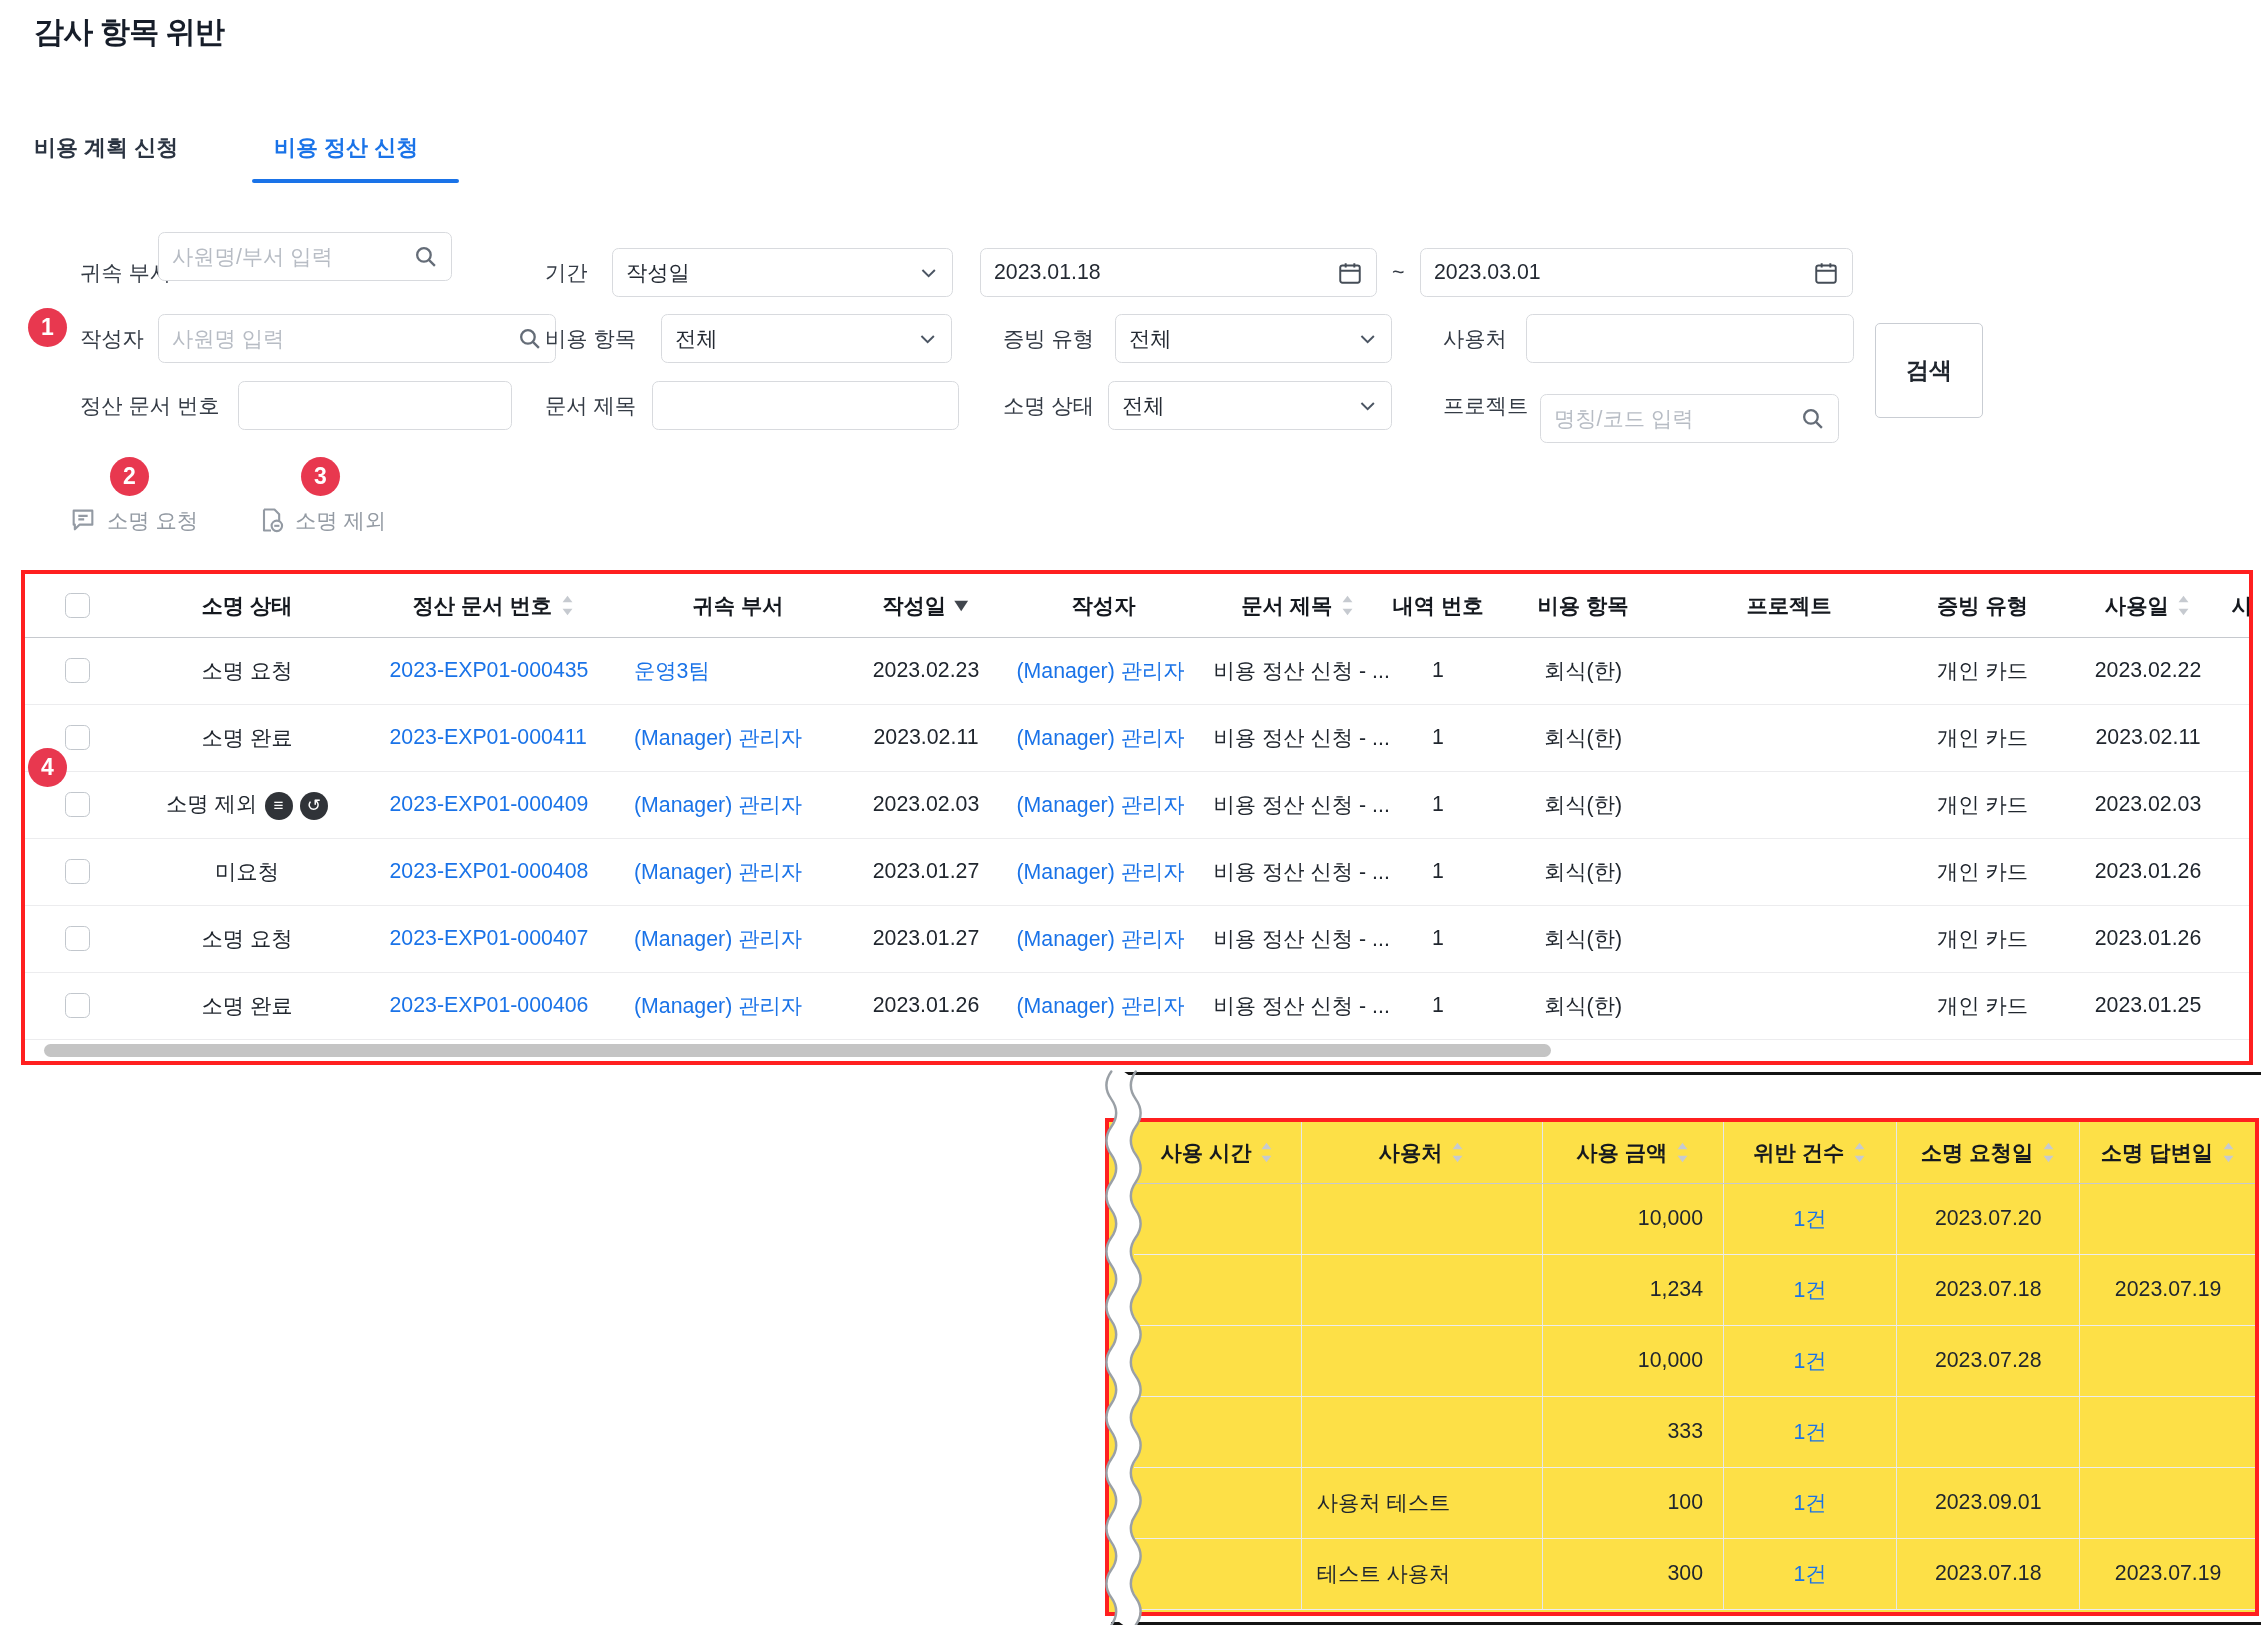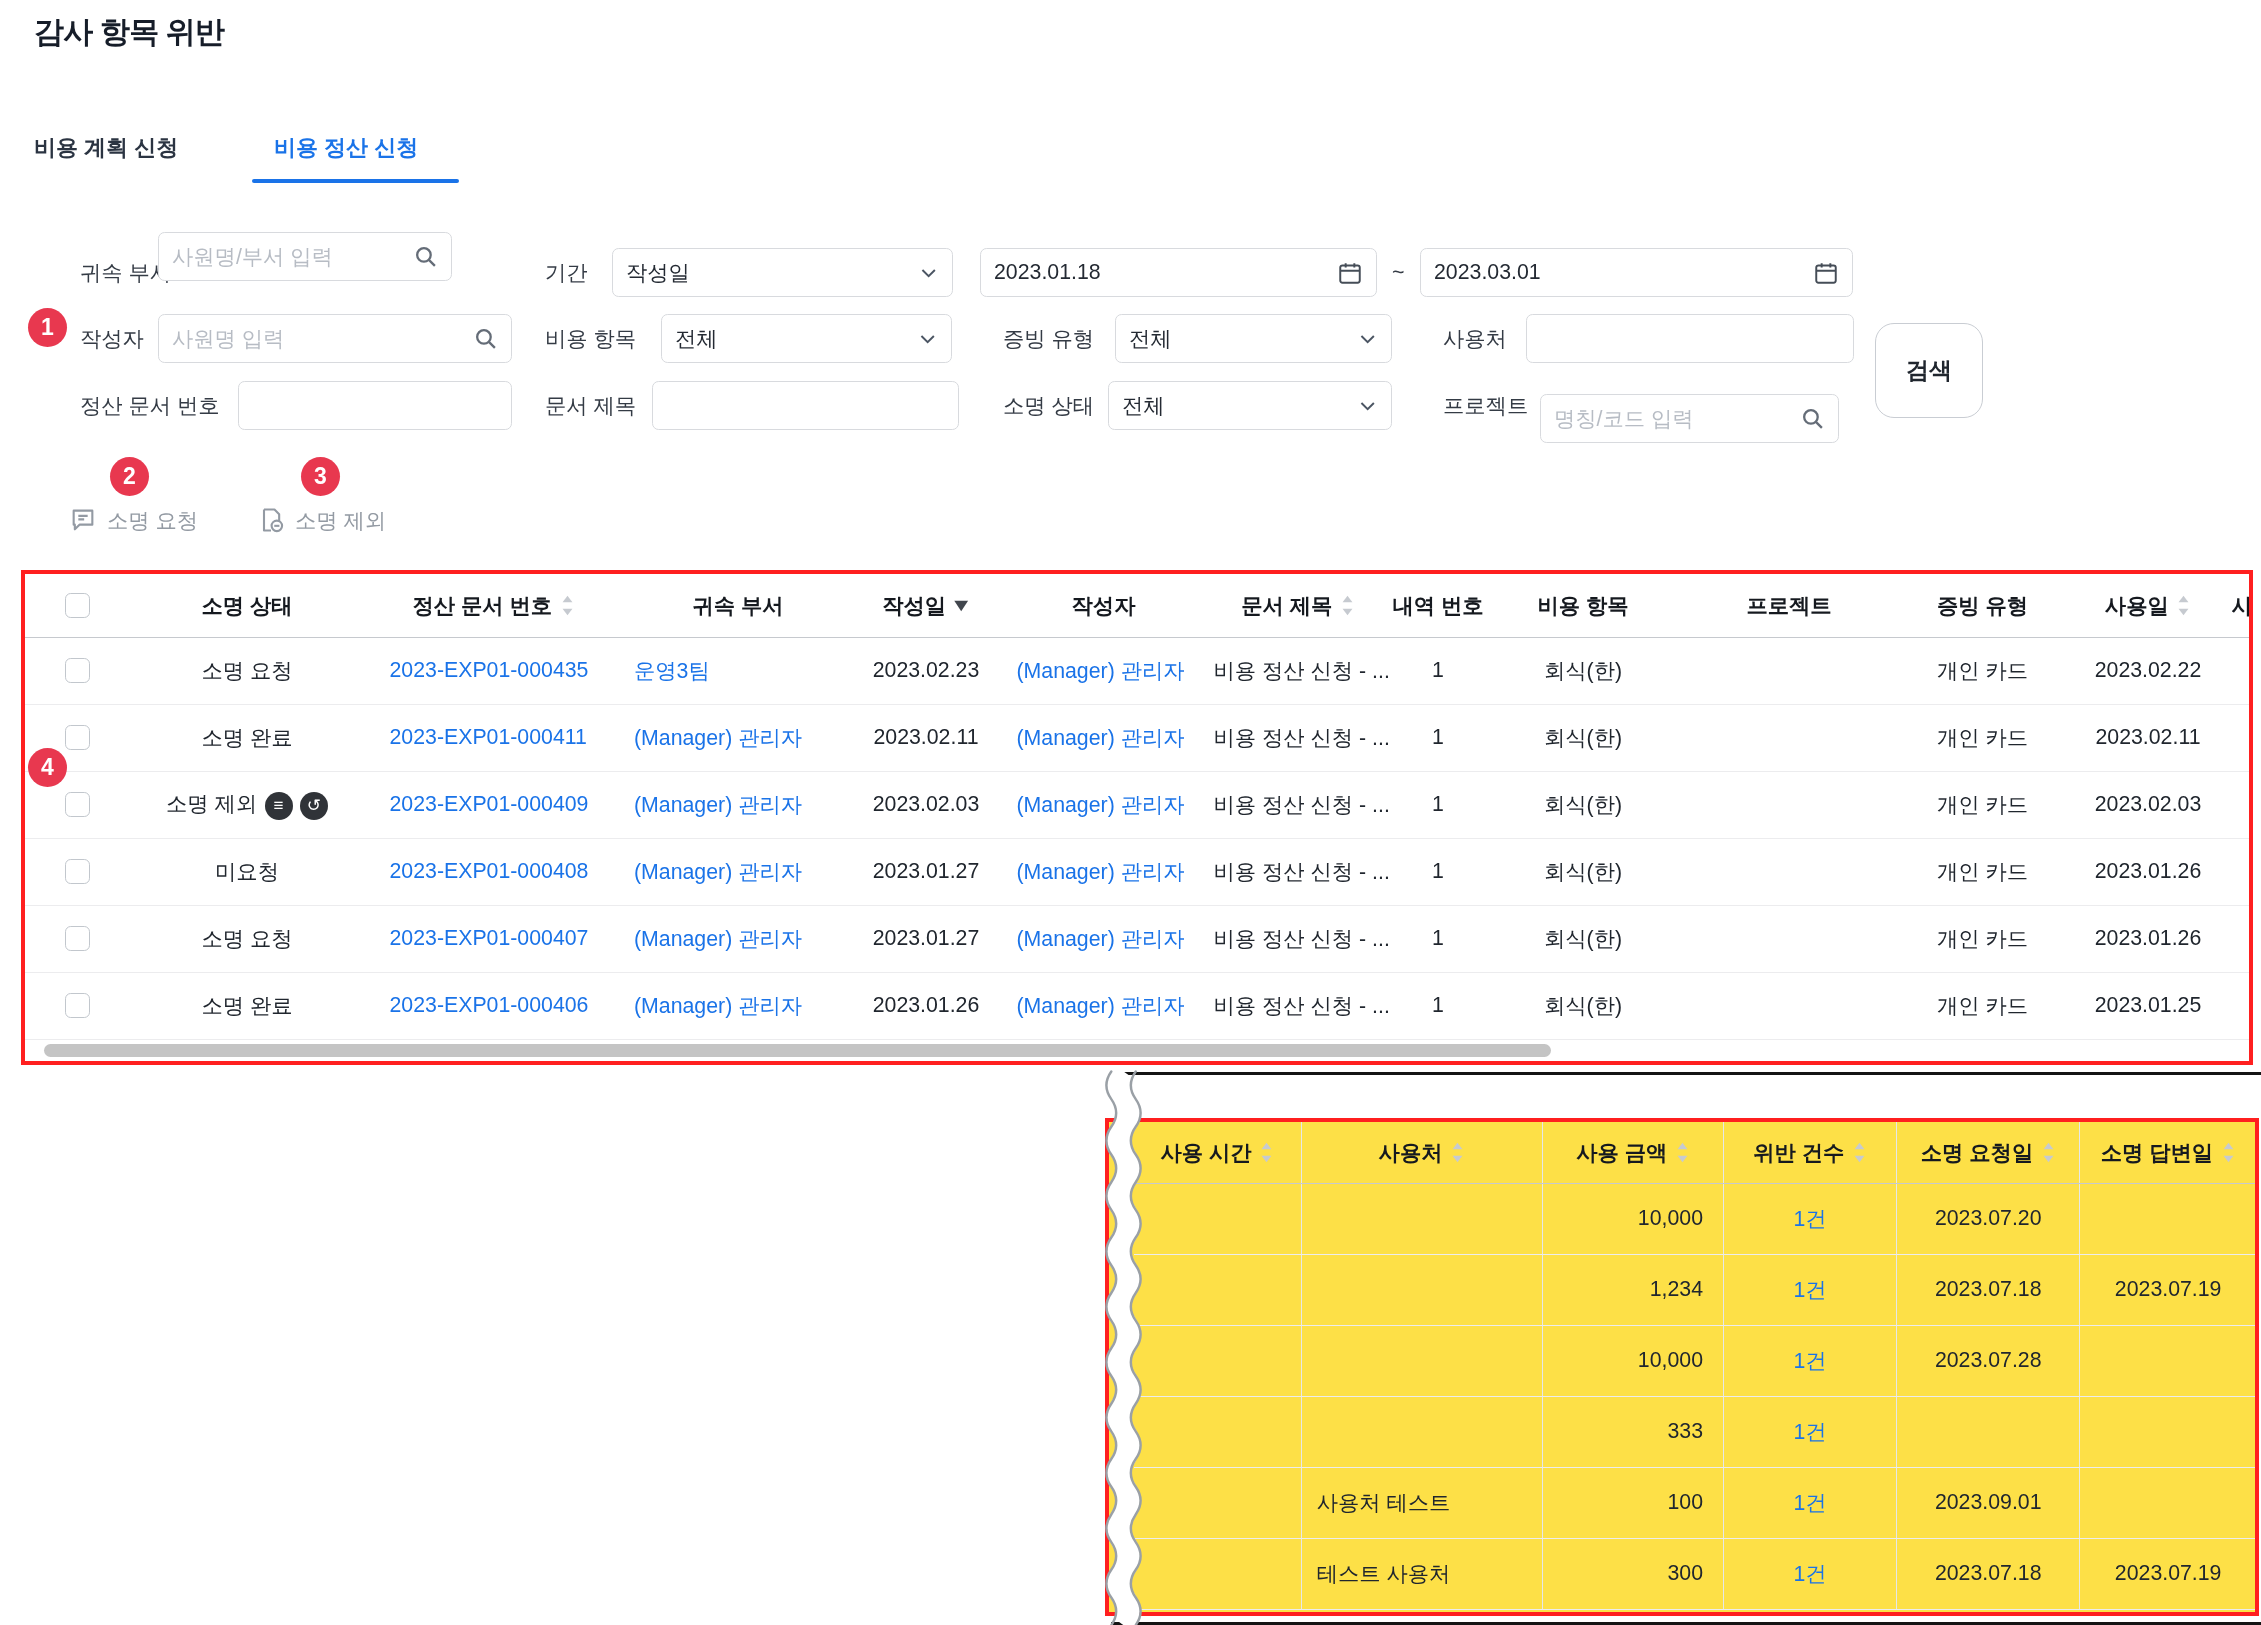--- a/index.html
+++ b/index.html
@@ -13,21 +13,21 @@
   .tab.active { color:#1a73e8; }
   .tab-underline { position:absolute; left:252px; top:179px; width:207px; height:4.1px; background:#1a73e8; border-radius:2.5px; }
 
   
   .flabel { position:absolute; height:49px; display:flex; align-items:center; font-size:21.3px; color:#343b45; white-space:nowrap; }
   .finput { position:absolute; height:49px; border:1.6px solid #d8dade; border-radius:6.6px; background:#fff;
     display:flex; align-items:center; justify-content:space-between; padding:0 13px; font-size:21.3px; }
   .finput .val { color:#242a33; white-space:nowrap; }
   .finput .ph { color:#b7bcc4; white-space:nowrap; }
   .tilde { position:absolute; height:49px; display:flex; align-items:center; font-size:21.3px; color:#343b45; }
-  .search-btn { position:absolute; left:1875px; top:323px; width:108px; height:95px; border:1.6px solid #c9cdd3; border-radius:19px;
+  .search-btn { position:absolute; left:1875px; top:323px; width:108px; height:95px; border:1.6px solid #c9cdd3; border-radius:5px;
     background:#fff; display:flex; align-items:center; justify-content:center; font-size:23px; font-weight:700; color:#20262e; cursor:pointer; }
 
   
   .action-btn { position:absolute; top:502px; height:36px; display:flex; align-items:center; gap:10px;
     font-size:21.3px; color:#939aa3; cursor:pointer; white-space:nowrap; }
 
   
   .main-table-box { position:absolute; left:20.5px; top:570px; width:2232px; height:495px; border:4.1px solid #ff1f1f; background:#fff; }
   table { border-collapse:collapse; table-layout:fixed; }
   .main-table { width:2224px; }
@@ -97,21 +97,21 @@
   <div class="tilde" style="left:1392px;top:248px">~</div>
   <div class="finput" style="left:1420px;top:248px;width:433px">
     <span class="val">2023.03.01</span>
     <svg width="26" height="26" viewBox="0 0 24 24" fill="none" stroke="#454d57" stroke-width="1.8">
         <rect x="3" y="5" width="18" height="16" rx="2"></rect>
         <path d="M3 10h18M8 3v4M16 3v4"></path>
       </svg>
   </div>
 
   <div class="flabel" style="left:80px;top:314px">작성자</div>
-  <div class="finput" style="left:158px;top:314px;width:354px">
+  <div class="finput" style="left:158px;top:314px;width:398px">
     <span class="ph">사원명 입력</span>
     <svg width="25" height="25" viewBox="0 0 24 24" fill="none" stroke="#646c77" stroke-width="2.2">
         <circle cx="10.5" cy="10.5" r="6.5"></circle>
         <path d="M15.5 15.5 L21 21"></path>
       </svg>
   </div>
   <div class="flabel" style="left:545px;top:314px">비용 항목</div>
   <div class="finput" style="left:661px;top:314px;width:291px">
     <span class="val">전체</span>
     <svg width="21.3" height="21.3" viewBox="0 0 24 24" fill="none" stroke="#4b5563" stroke-width="2.2">

